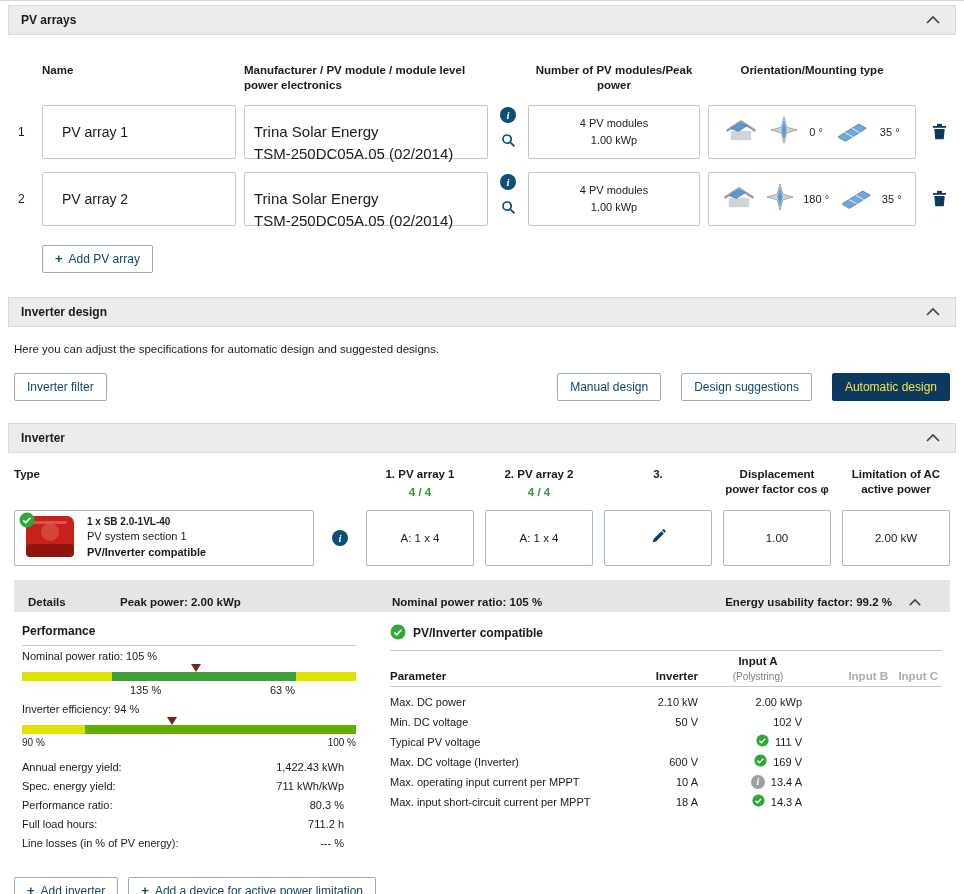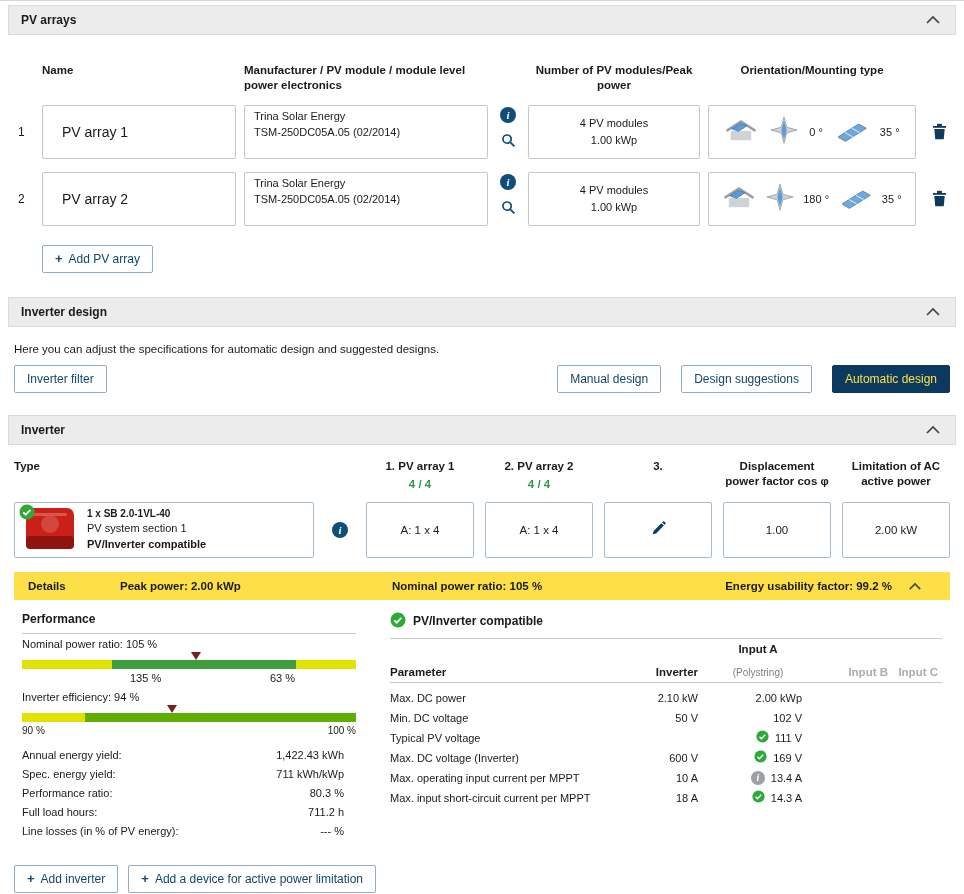--- a/index.html
+++ b/index.html
@@ -13,52 +13,52 @@
 
   
   .pv-grid{display:grid;grid-template-columns:20px 194px 244px 24px 172px 208px 30px;column-gap:8px;align-items:center}
   .pv-head{align-items:start;margin:16px 0 12px}
   .colhead{font-weight:bold;font-size:11.5px;line-height:1.3}
   .center{text-align:center}
   .pv-row{margin-bottom:13px}
   .row-index{padding-left:4px}
   .field{border:1px solid #c6c6c6;border-radius:2px;background:#fff;height:54px}
   input.field{width:100%;padding:0 19px;font:inherit;font-size:14px;color:#1a1a1a;outline:none}
-  .manuf-box{padding:2px 9px;font-size:11px;line-height:1.5;cursor:pointer}
+  .manuf-box{padding:15px 9px;font-size:15px;line-height:1.5;cursor:pointer}
   .icon-stack{display:flex;flex-direction:column;align-items:center;gap:8px;height:54px;padding-top:2px}
   .modules-box{display:flex;flex-direction:column;justify-content:center;text-align:center;font-size:11px;line-height:1.55}
   .orient-box{display:flex;align-items:center;justify-content:space-evenly;padding:0 4px;cursor:pointer}
   .deg{font-size:11px;white-space:nowrap}
   .icon-btn{background:none;border:none;cursor:pointer;padding:2px;display:inline-flex;align-items:center;justify-content:center}
   .info-badge{display:inline-flex;align-items:center;justify-content:center;width:16px;height:16px;border-radius:50%;background:#0e4e79;color:#fff;font-family:"Liberation Serif",serif;font-style:italic;font-weight:bold;font-size:11px;cursor:pointer}
   .info-badge.gray{background:#9aa0a6;cursor:default;width:14px;height:14px;font-size:10px}
 
   .btn{font:inherit;cursor:pointer;border-radius:2px;padding:6px 12px;background:#fff;border:1px solid #93acc0;color:#12466b;display:inline-flex;align-items:center;gap:6px}
   .btn.primary{background:#0c3a5e;border-color:#0c3a5e;color:#fde047}
   .plus-glyph{font-weight:bold;font-size:13px;line-height:1}
 
   
-  .design-desc{margin:4px 0 10px;font-size:11.5px}
+  .design-desc{margin:4px 0 18px;font-size:11.5px}
   .design-btn-row{display:flex;align-items:center;margin-bottom:4px}
   .design-right{margin-left:auto;display:flex;gap:20px}
 
   
   .inv-grid{display:grid;grid-template-columns:300px 30px 108px 108px 108px 108px 108px 28px;column-gap:11px;align-items:center}
   .inv-head{align-items:start;margin:2px 0 12px}
   .inv-colhead{font-weight:bold;font-size:11.5px;text-align:center;line-height:1.3}
   .count{color:#2e9b3e;font-weight:bold;margin-top:4px;text-align:center;font-size:11.5px}
   .inv-box{border:1px solid #a6bccd;border-radius:2px;background:#fff;height:56px;display:flex;align-items:center;justify-content:center;font-size:11.5px;cursor:pointer}
   .type-box{justify-content:flex-start;gap:10px;padding:4px 8px;position:relative}
   .type-text{line-height:1.45;font-size:11px}
   .type-model{font-weight:bold;font-size:10px}
   .type-status{font-weight:bold}
   .device-wrap{position:relative;width:54px;height:46px;flex:none}
   .badge{position:absolute;top:-3px;left:-4px}
 
-  .details-bar{display:grid;grid-template-columns:92px 272px 1fr auto 30px;align-items:center;background:#fde047;height:28px;padding:8px 14px;margin-top:14px;font-weight:bold;font-size:11.5px;cursor:pointer}
+  .details-bar{display:grid;grid-template-columns:92px 272px 1fr auto 30px;align-items:center;background:#e5e5e5;height:28px;padding:16px 14px;margin-top:14px;font-weight:bold;font-size:11.5px;cursor:pointer}
   .details-usability{text-align:right;padding-right:14px}
 
   .details-body{display:flex;gap:34px;padding:12px 8px 6px}
   .perf-col{width:334px;flex:none}
   .col-heading{display:flex;align-items:center;gap:7px;font-weight:bold;border-bottom:1px solid #c9c9c9;padding-bottom:7px;margin-bottom:4px;font-size:12px}
   .bar-label{font-size:11px;margin-bottom:10px}
   .bar-wrap{position:relative;margin-bottom:3px}
   .bar{height:9px}
   .bar1{background:linear-gradient(to right,#e0e300 0,#e0e300 27%,#3f9e3c 27%,#3f9e3c 82%,#e0e300 82%,#e0e300 100%)}
   .bar2{background:linear-gradient(to right,#e0e300 0,#e0e300 19%,#5fae00 19%,#5fae00 100%)}
@@ -69,21 +69,21 @@
   .stats{margin-top:6px}
   .stat-row{display:flex;align-items:center;height:19px;font-size:11px}
   .stat-label{flex:1}
   .stat-value{width:130px;text-align:right;padding-right:12px}
 
   .compat-col{flex:1;min-width:0}
   .c-row{display:grid;grid-template-columns:1fr 80px 112px 74px 50px;align-items:center;min-height:20px;font-size:11px}
   .c-head{font-weight:bold;font-size:11.5px;border-bottom:1px solid #c9c9c9;padding-bottom:4px;margin-bottom:5px;align-items:end}
   .c-inv{text-align:right;padding-right:8px}
   .c-a{display:flex;justify-content:flex-end;align-items:center;gap:6px;padding-right:16px}
-  .c-a-head{flex-direction:column;align-items:center;justify-content:flex-end;gap:12px;padding-right:8px}
+  .c-a-head{flex-direction:column;align-items:center;justify-content:flex-end;gap:4px;padding-right:8px}
   .c-a-head .sub{font-weight:normal;font-size:10px;color:#7d7d7d}
   .muted{color:#aaadb0;text-align:right;padding-right:4px}
   .bottom-btns{display:flex;gap:10px;margin:18px 0 14px}
 </style>
 </head>
 <body>
 
 <div class="page">
 
   <section class="panel">

